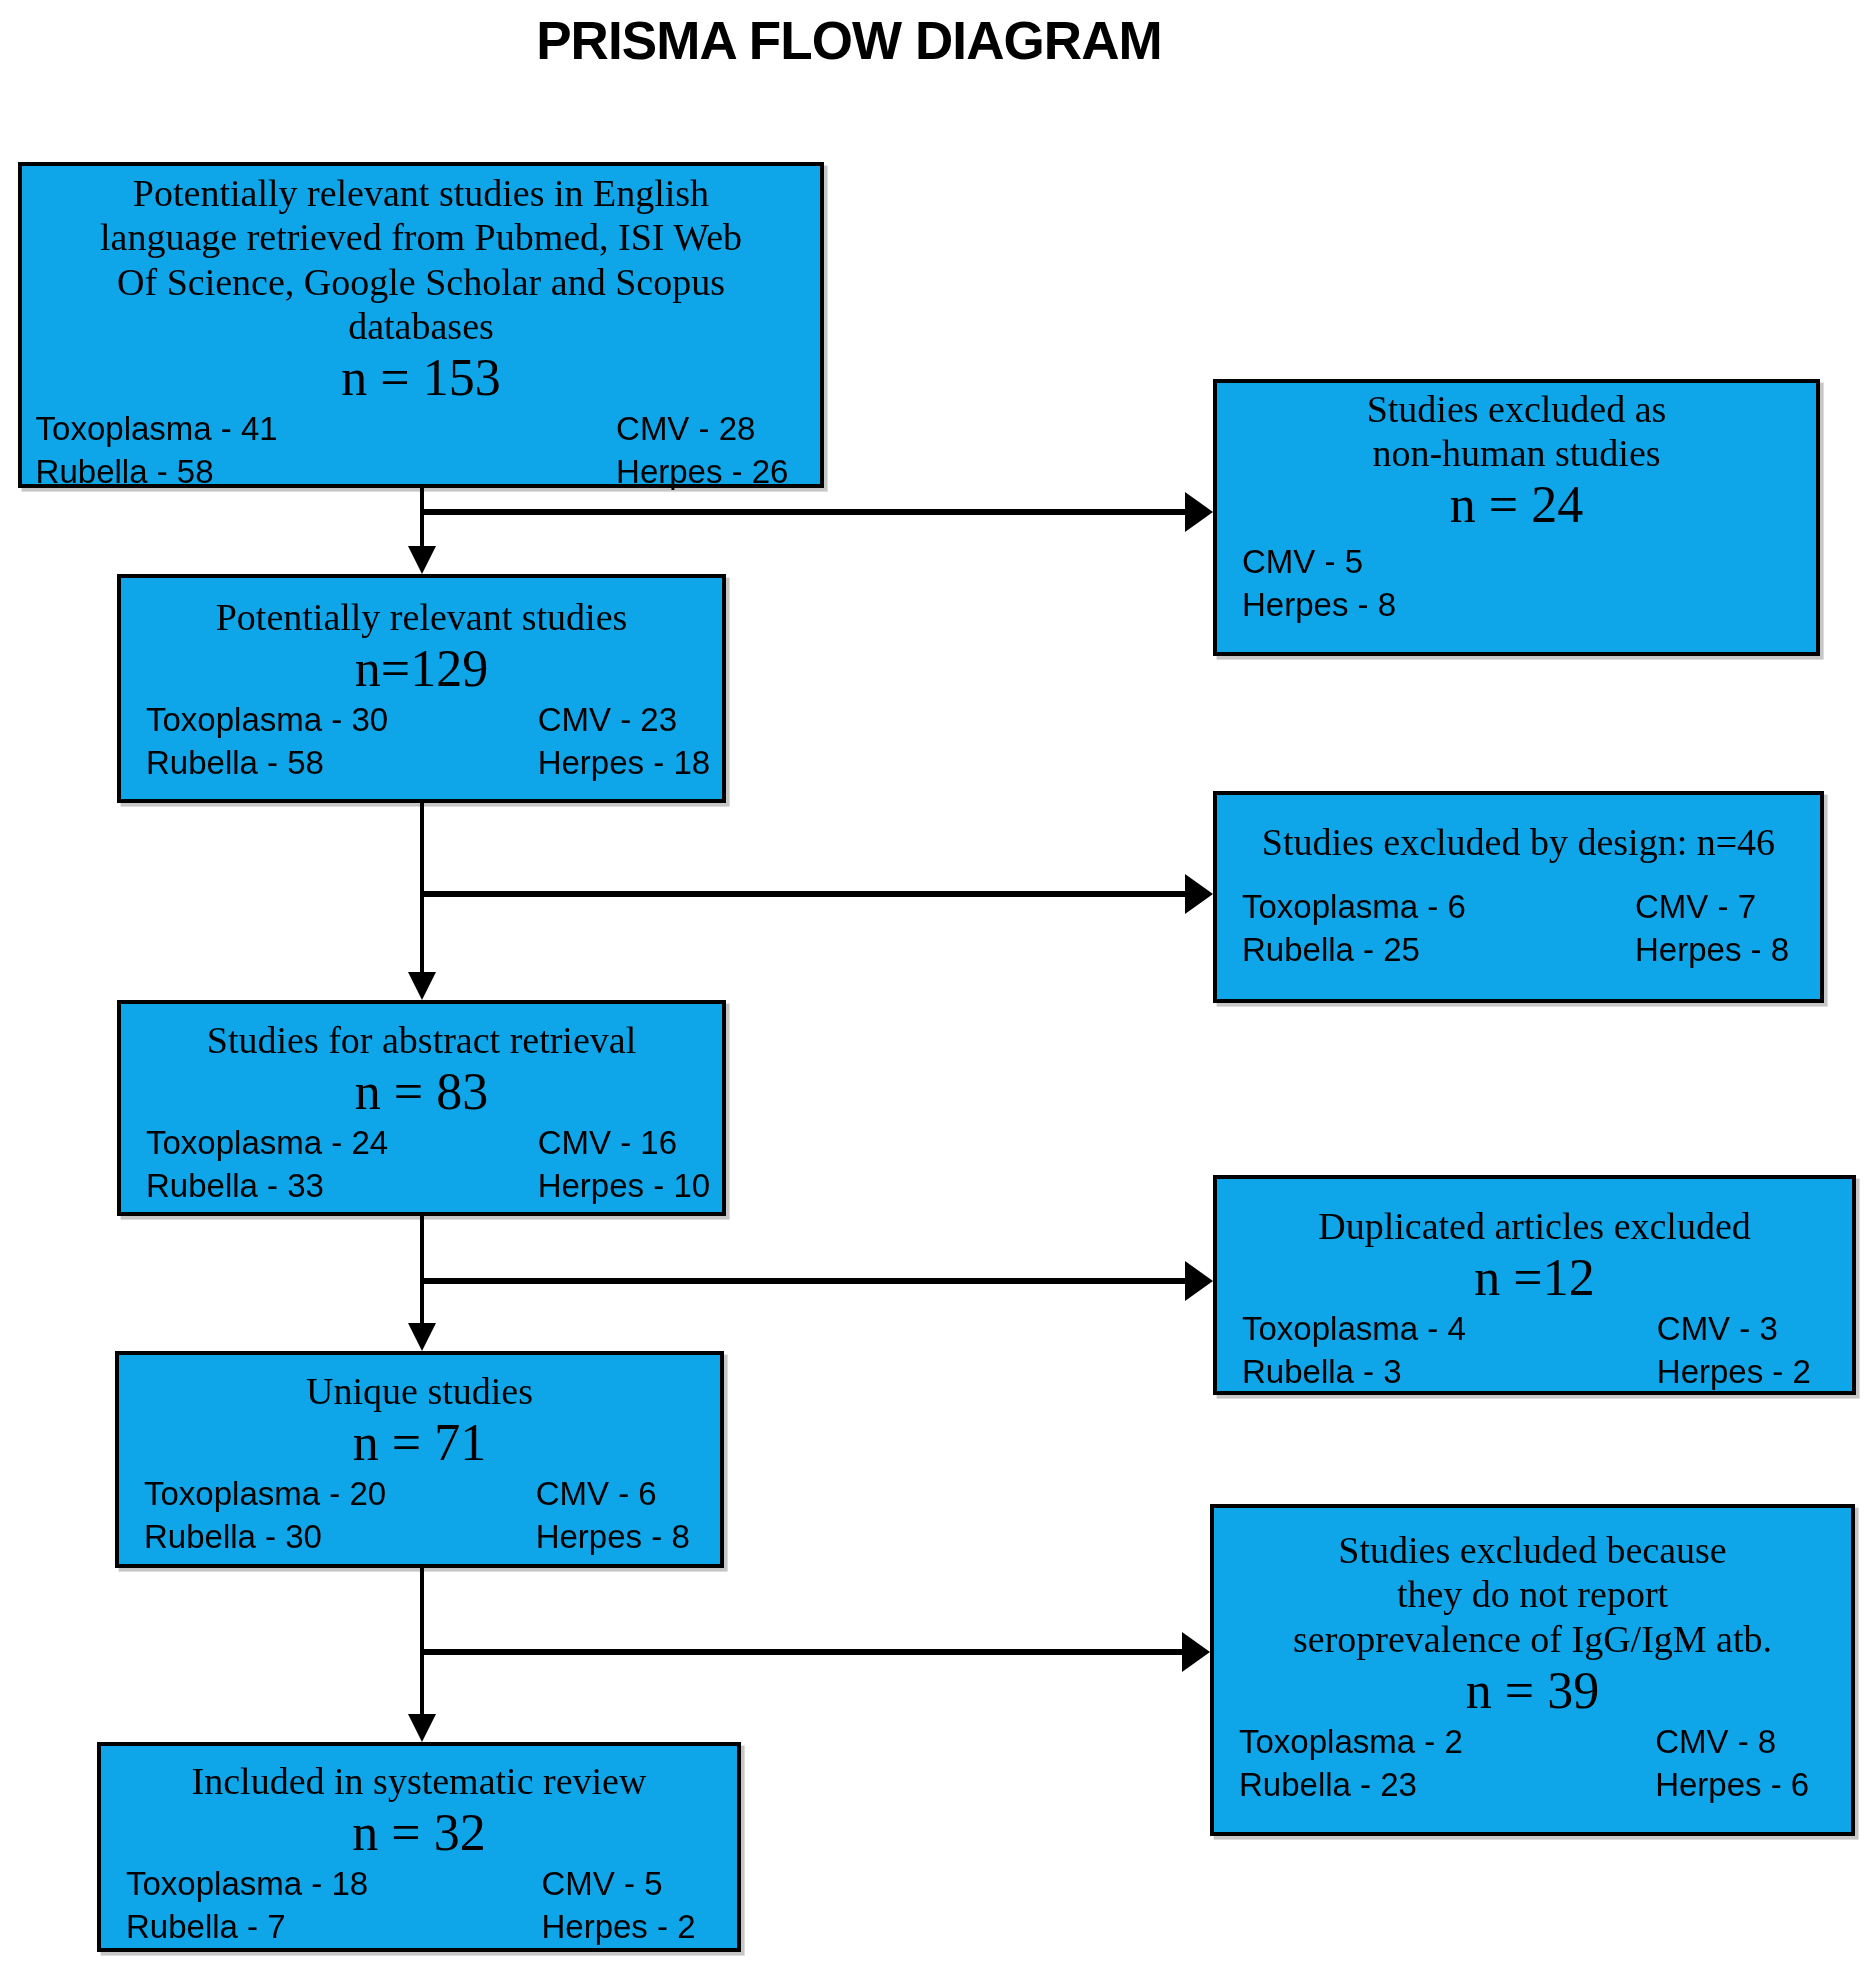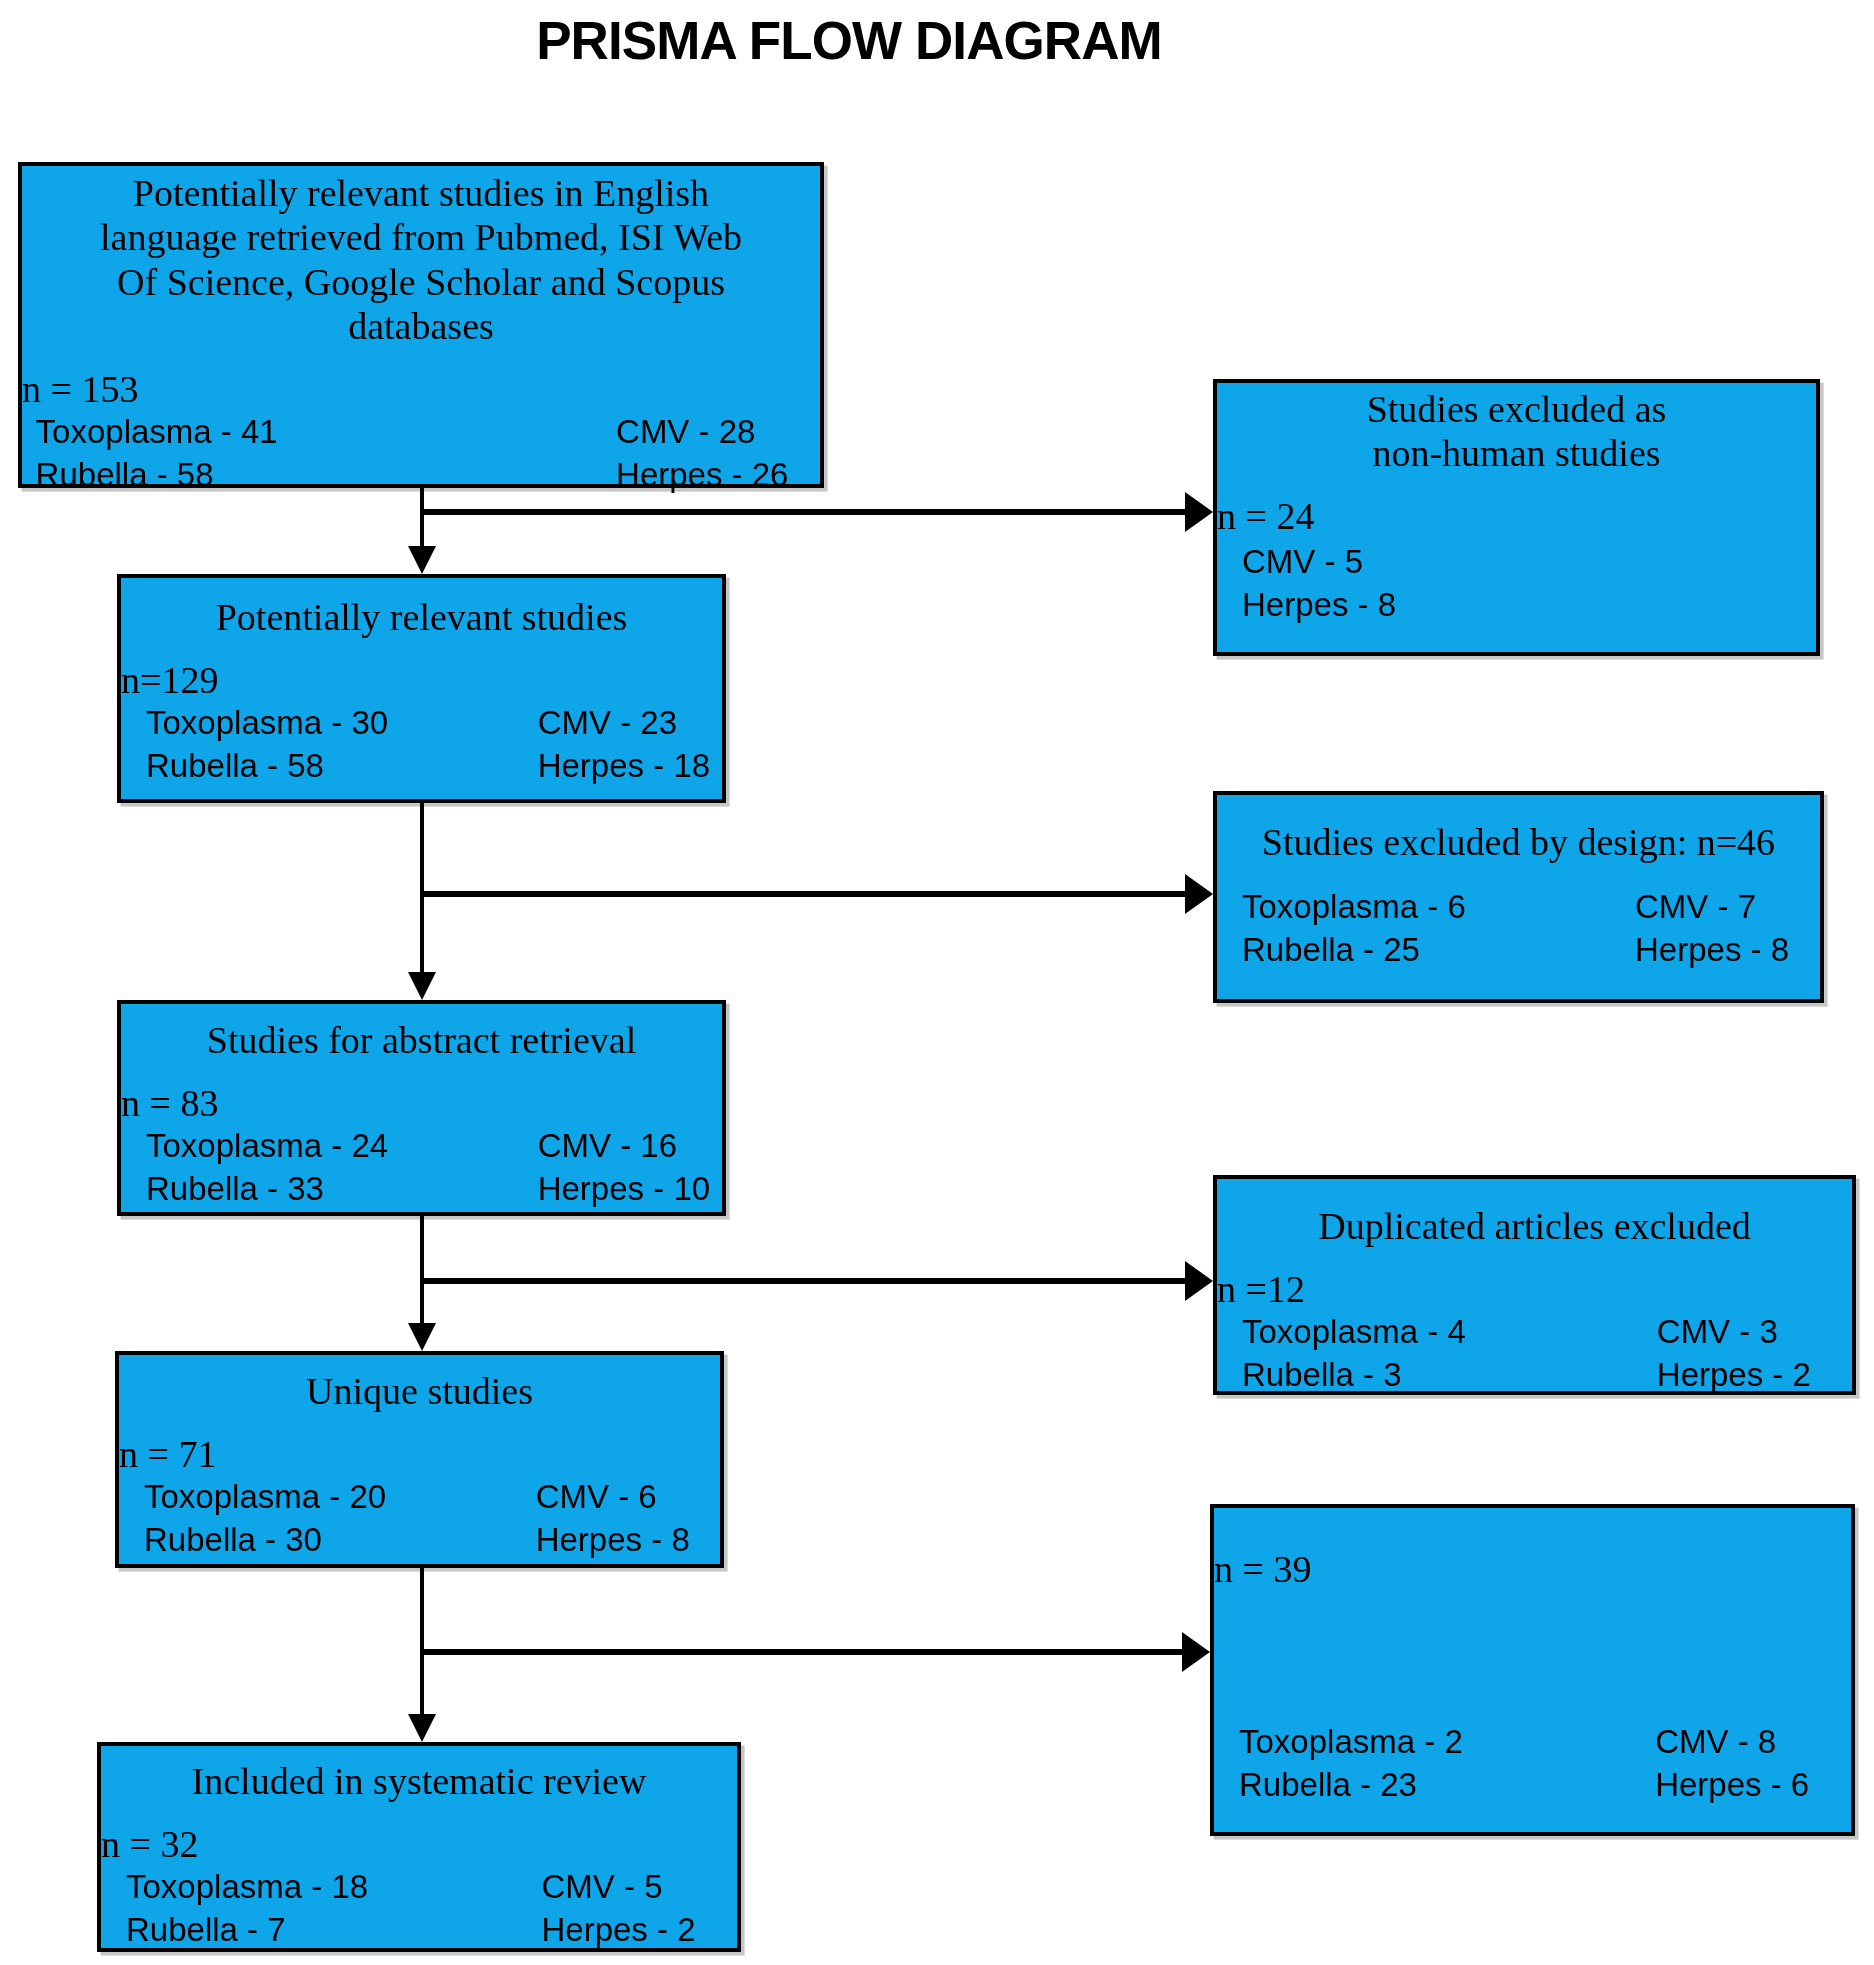--- a/index.html
+++ b/index.html
@@ -30,23 +30,24 @@
     flex-direction:column;
     box-shadow:3.6px 3.6px 0 #c6c6c6;
   }
   .head{
     text-align:center;
     font-size:38px;
     line-height:1.16;
   }
   .head div{white-space:nowrap;}
   .nline{
-    font-size:38px;
+    text-align:center;
+    font-size:52px;
     line-height:1.16;
-    margin-top:19px;
+    margin-top:0;
   }
   .spacer{flex:1 1 auto;min-height:0;}
   .stats{
     display:grid;
     grid-template-columns:68% 1fr;
     padding-left:25px;
     font-family:"Liberation Sans","DejaVu Sans",sans-serif;
     font-size:33px;
     line-height:1.3;
   }
@@ -224,20 +225,25 @@
         <div class="stat">Rubella - 3</div>
       </div>
       <div>
         <div class="stat">CMV - 3</div>
         <div class="stat">Herpes - 2</div>
       </div>
     </div>
   </div>
 
   <div class="box" style="left:1210px;top:1504px;width:645px;height:332px;padding:20.4px 0 25px;">
+    <div class="head">
+      <div>Studies excluded because</div>
+      <div>they do not report</div>
+      <div>seroprevalence of IgG/IgM atb.</div>
+    </div>
     <div class="nline">n = 39</div>
     <div class="spacer"></div>
     <div class="stats">
       <div>
         <div class="stat">Toxoplasma - 2</div>
         <div class="stat">Rubella - 23</div>
       </div>
       <div>
         <div class="stat">CMV - 8</div>
         <div class="stat">Herpes - 6</div>

